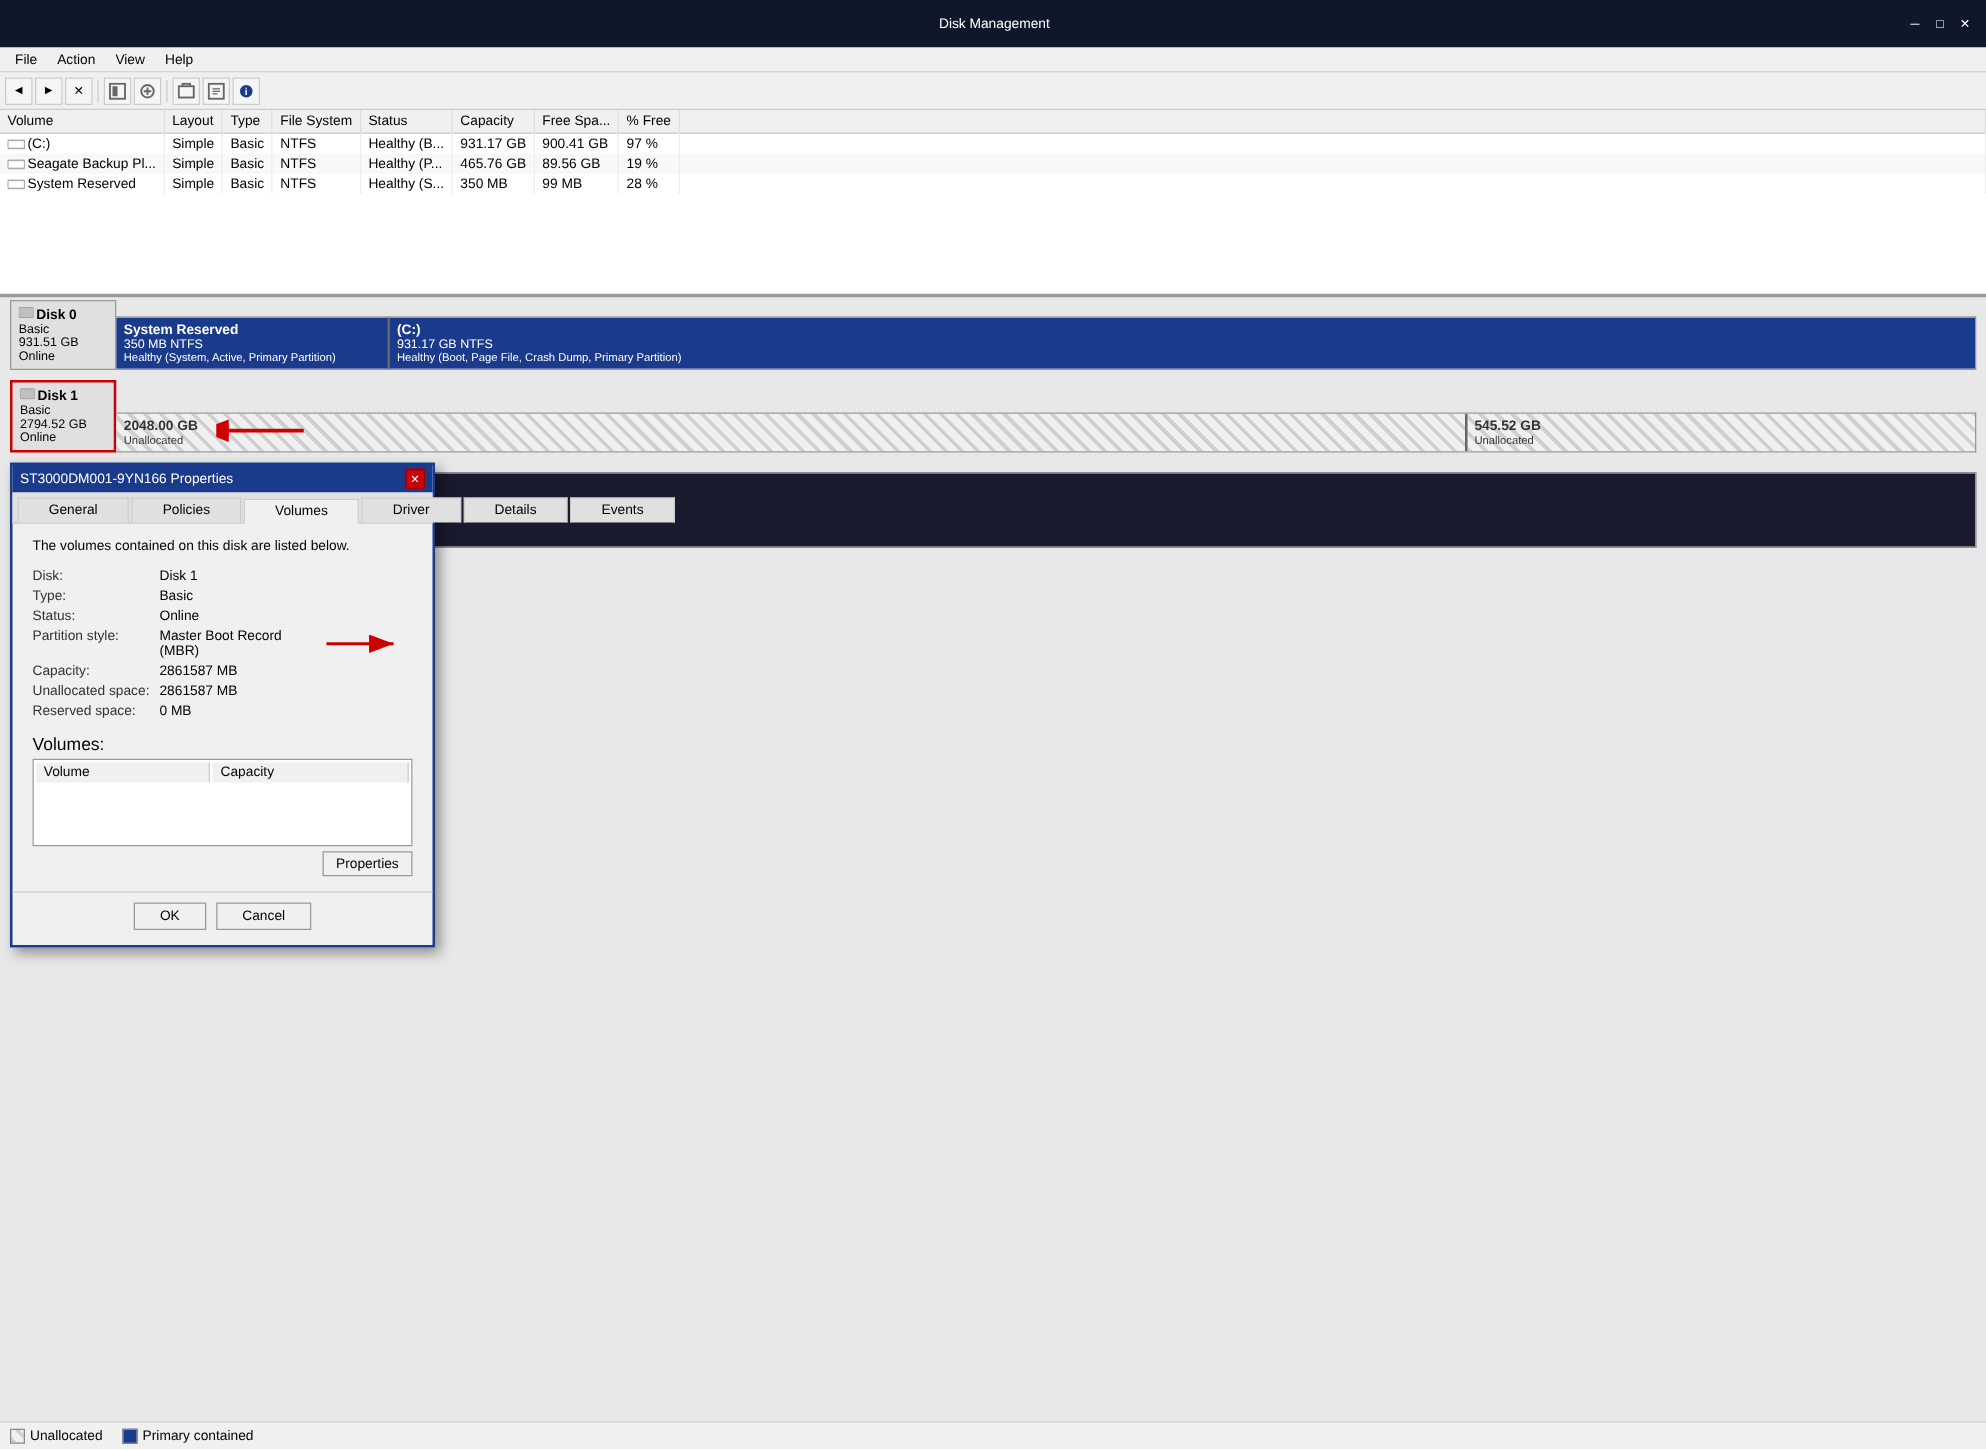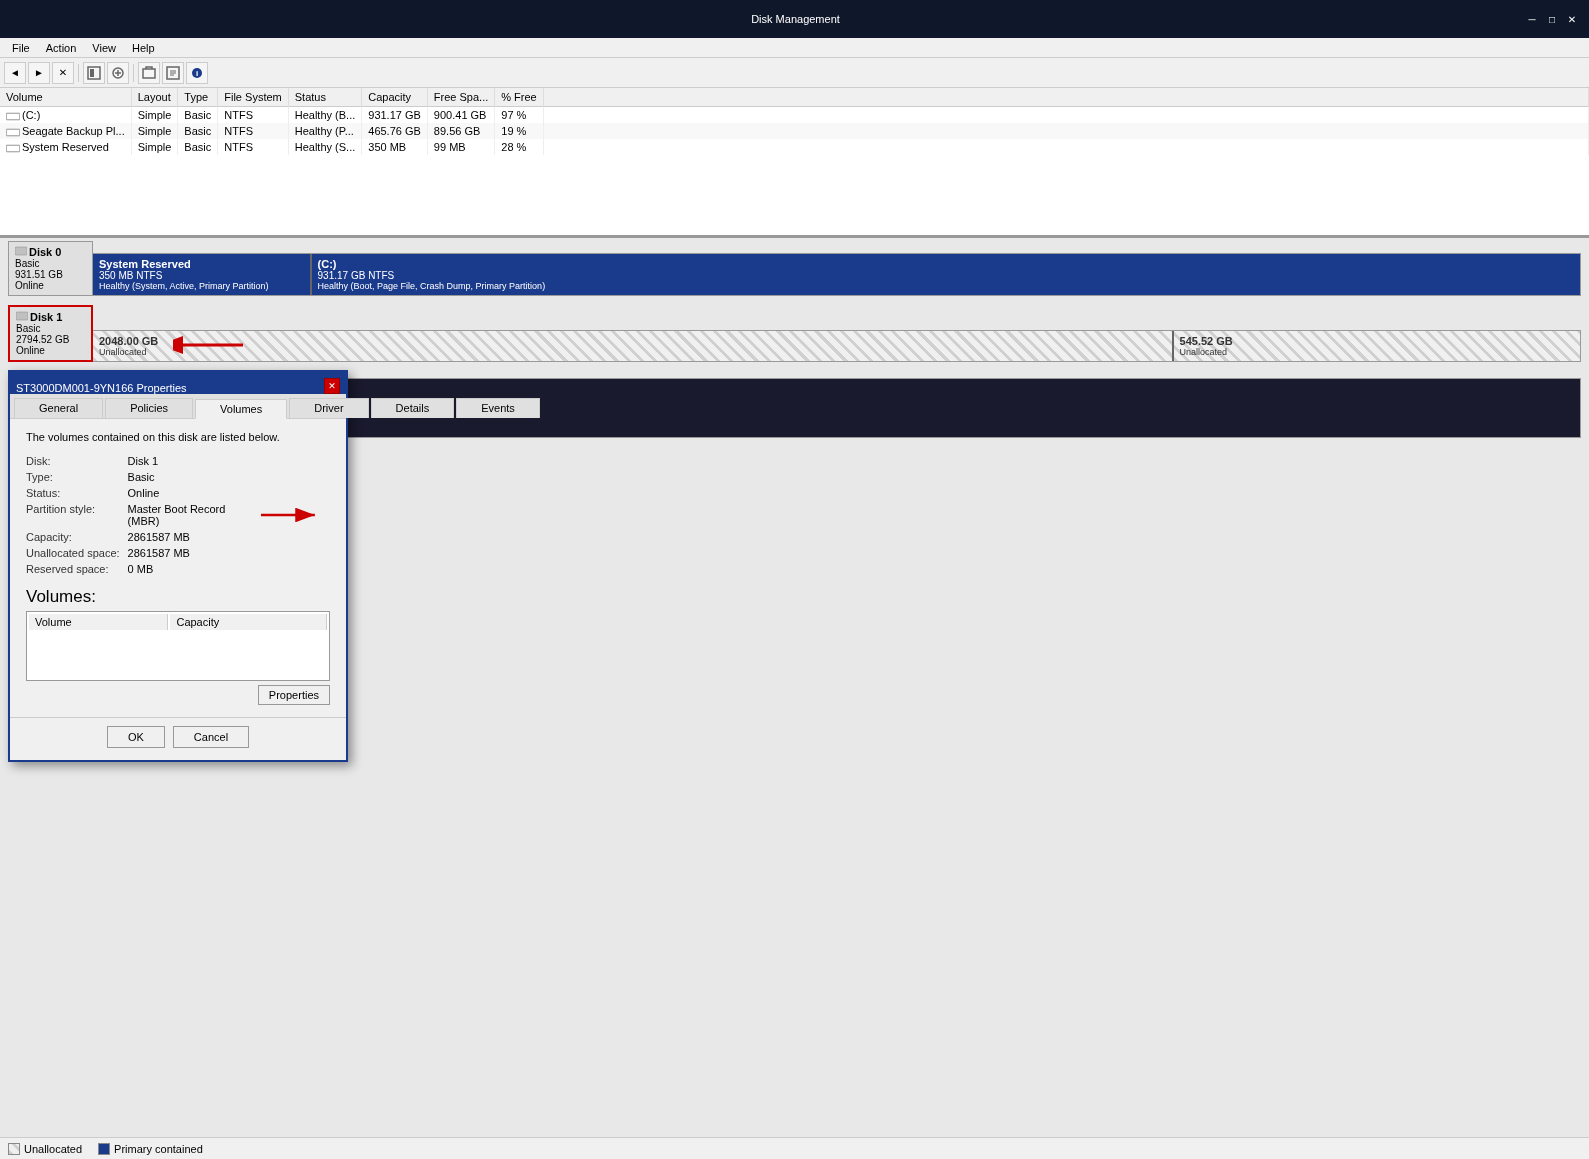--- a/index.html
+++ b/index.html
@@ -236,21 +236,21 @@
       border: 2px solid #1a3a8c;
       box-shadow: 4px 4px 10px rgba(0,0,0,0.4);
       pointer-events: all;
       font-size: 11px;
     }
     .dialog-title-bar {
       background: #1a3a8c;
       color: white;
       height: 22px;
       display: flex;
-      align-items: flex-end;
+      align-items: center;
       justify-content: space-between;
       padding: 0 6px;
       font-size: 11px;
     }
     .dialog-close-btn {
       width: 16px;
       height: 16px;
       background: #cc0000;
       border: 1px solid #990000;
       color: white;
@@ -295,21 +295,21 @@
       margin-bottom: 12px;
     }
     .dialog-info-label {
       color: #333;
       font-size: 11px;
     }
     .dialog-info-value {
       font-size: 11px;
     }
     .dialog-section-label {
-      font-size: 17px;
+      font-size: 14px;
       margin-bottom: 4px;
     }
     .dialog-volumes-table {
       width: 100%;
       border: 1px solid #999;
       background: white;
       height: 70px;
       font-size: 11px;
     }
     .dialog-volumes-table thead tr {

